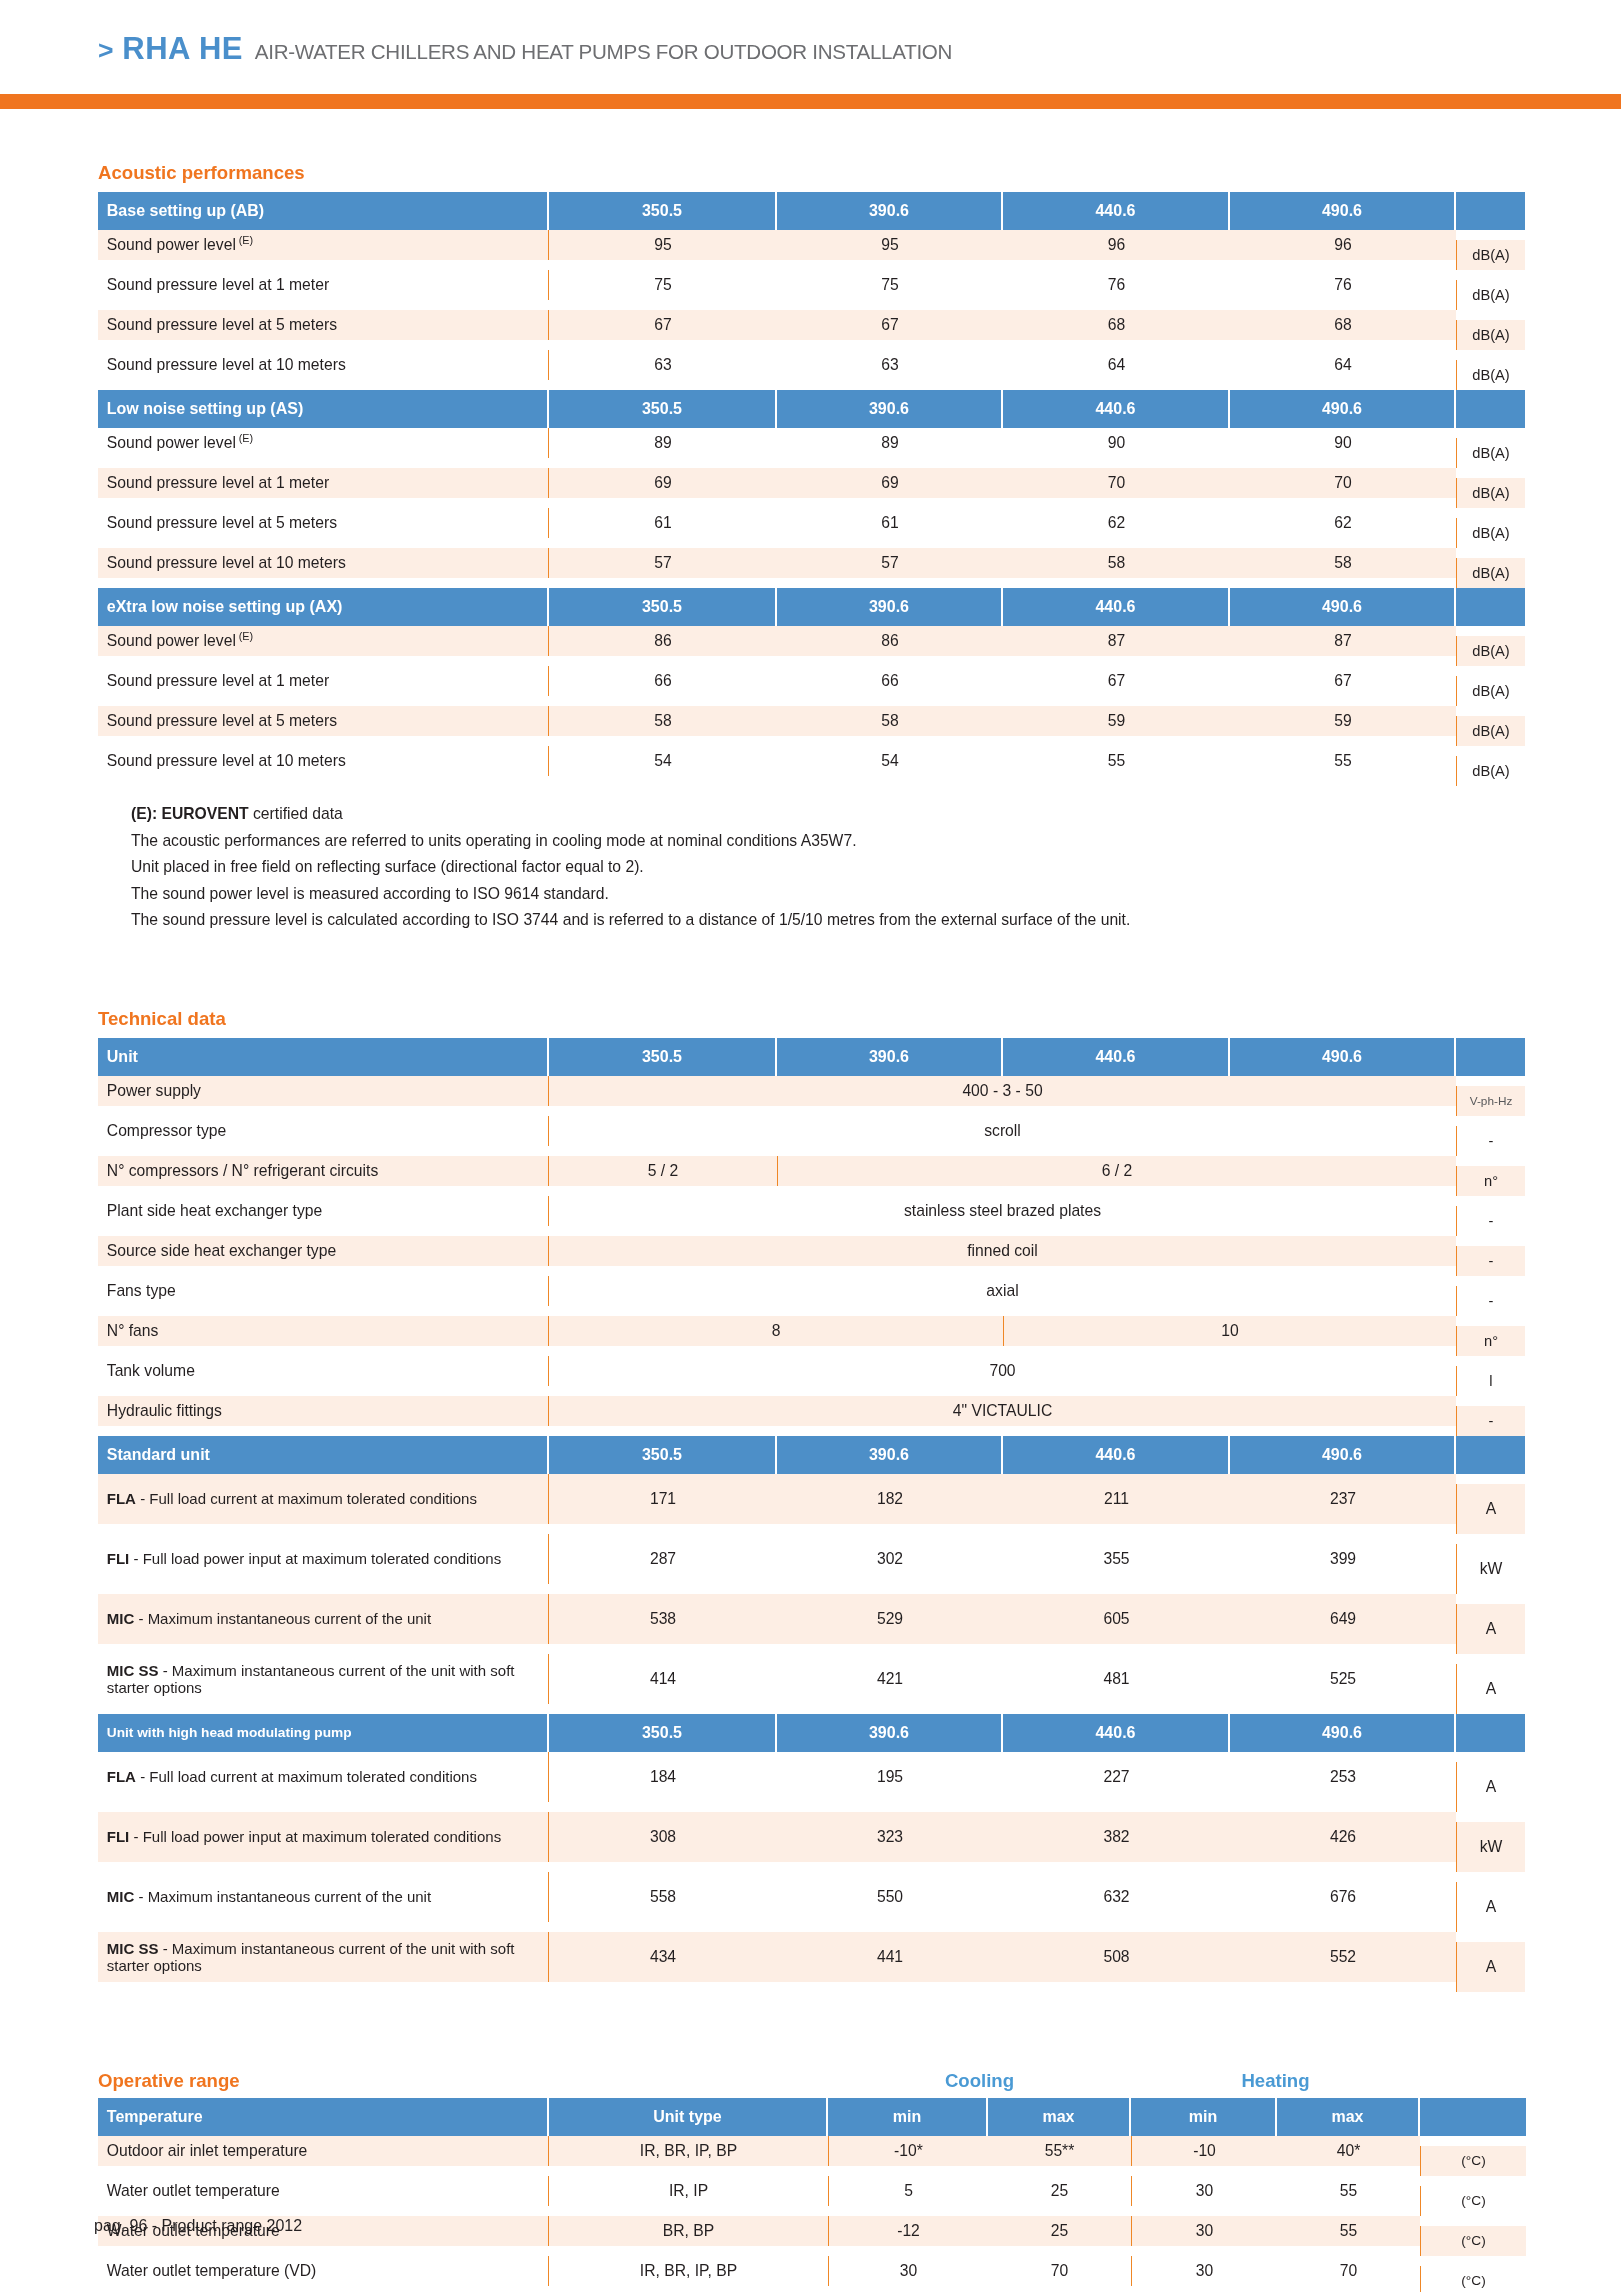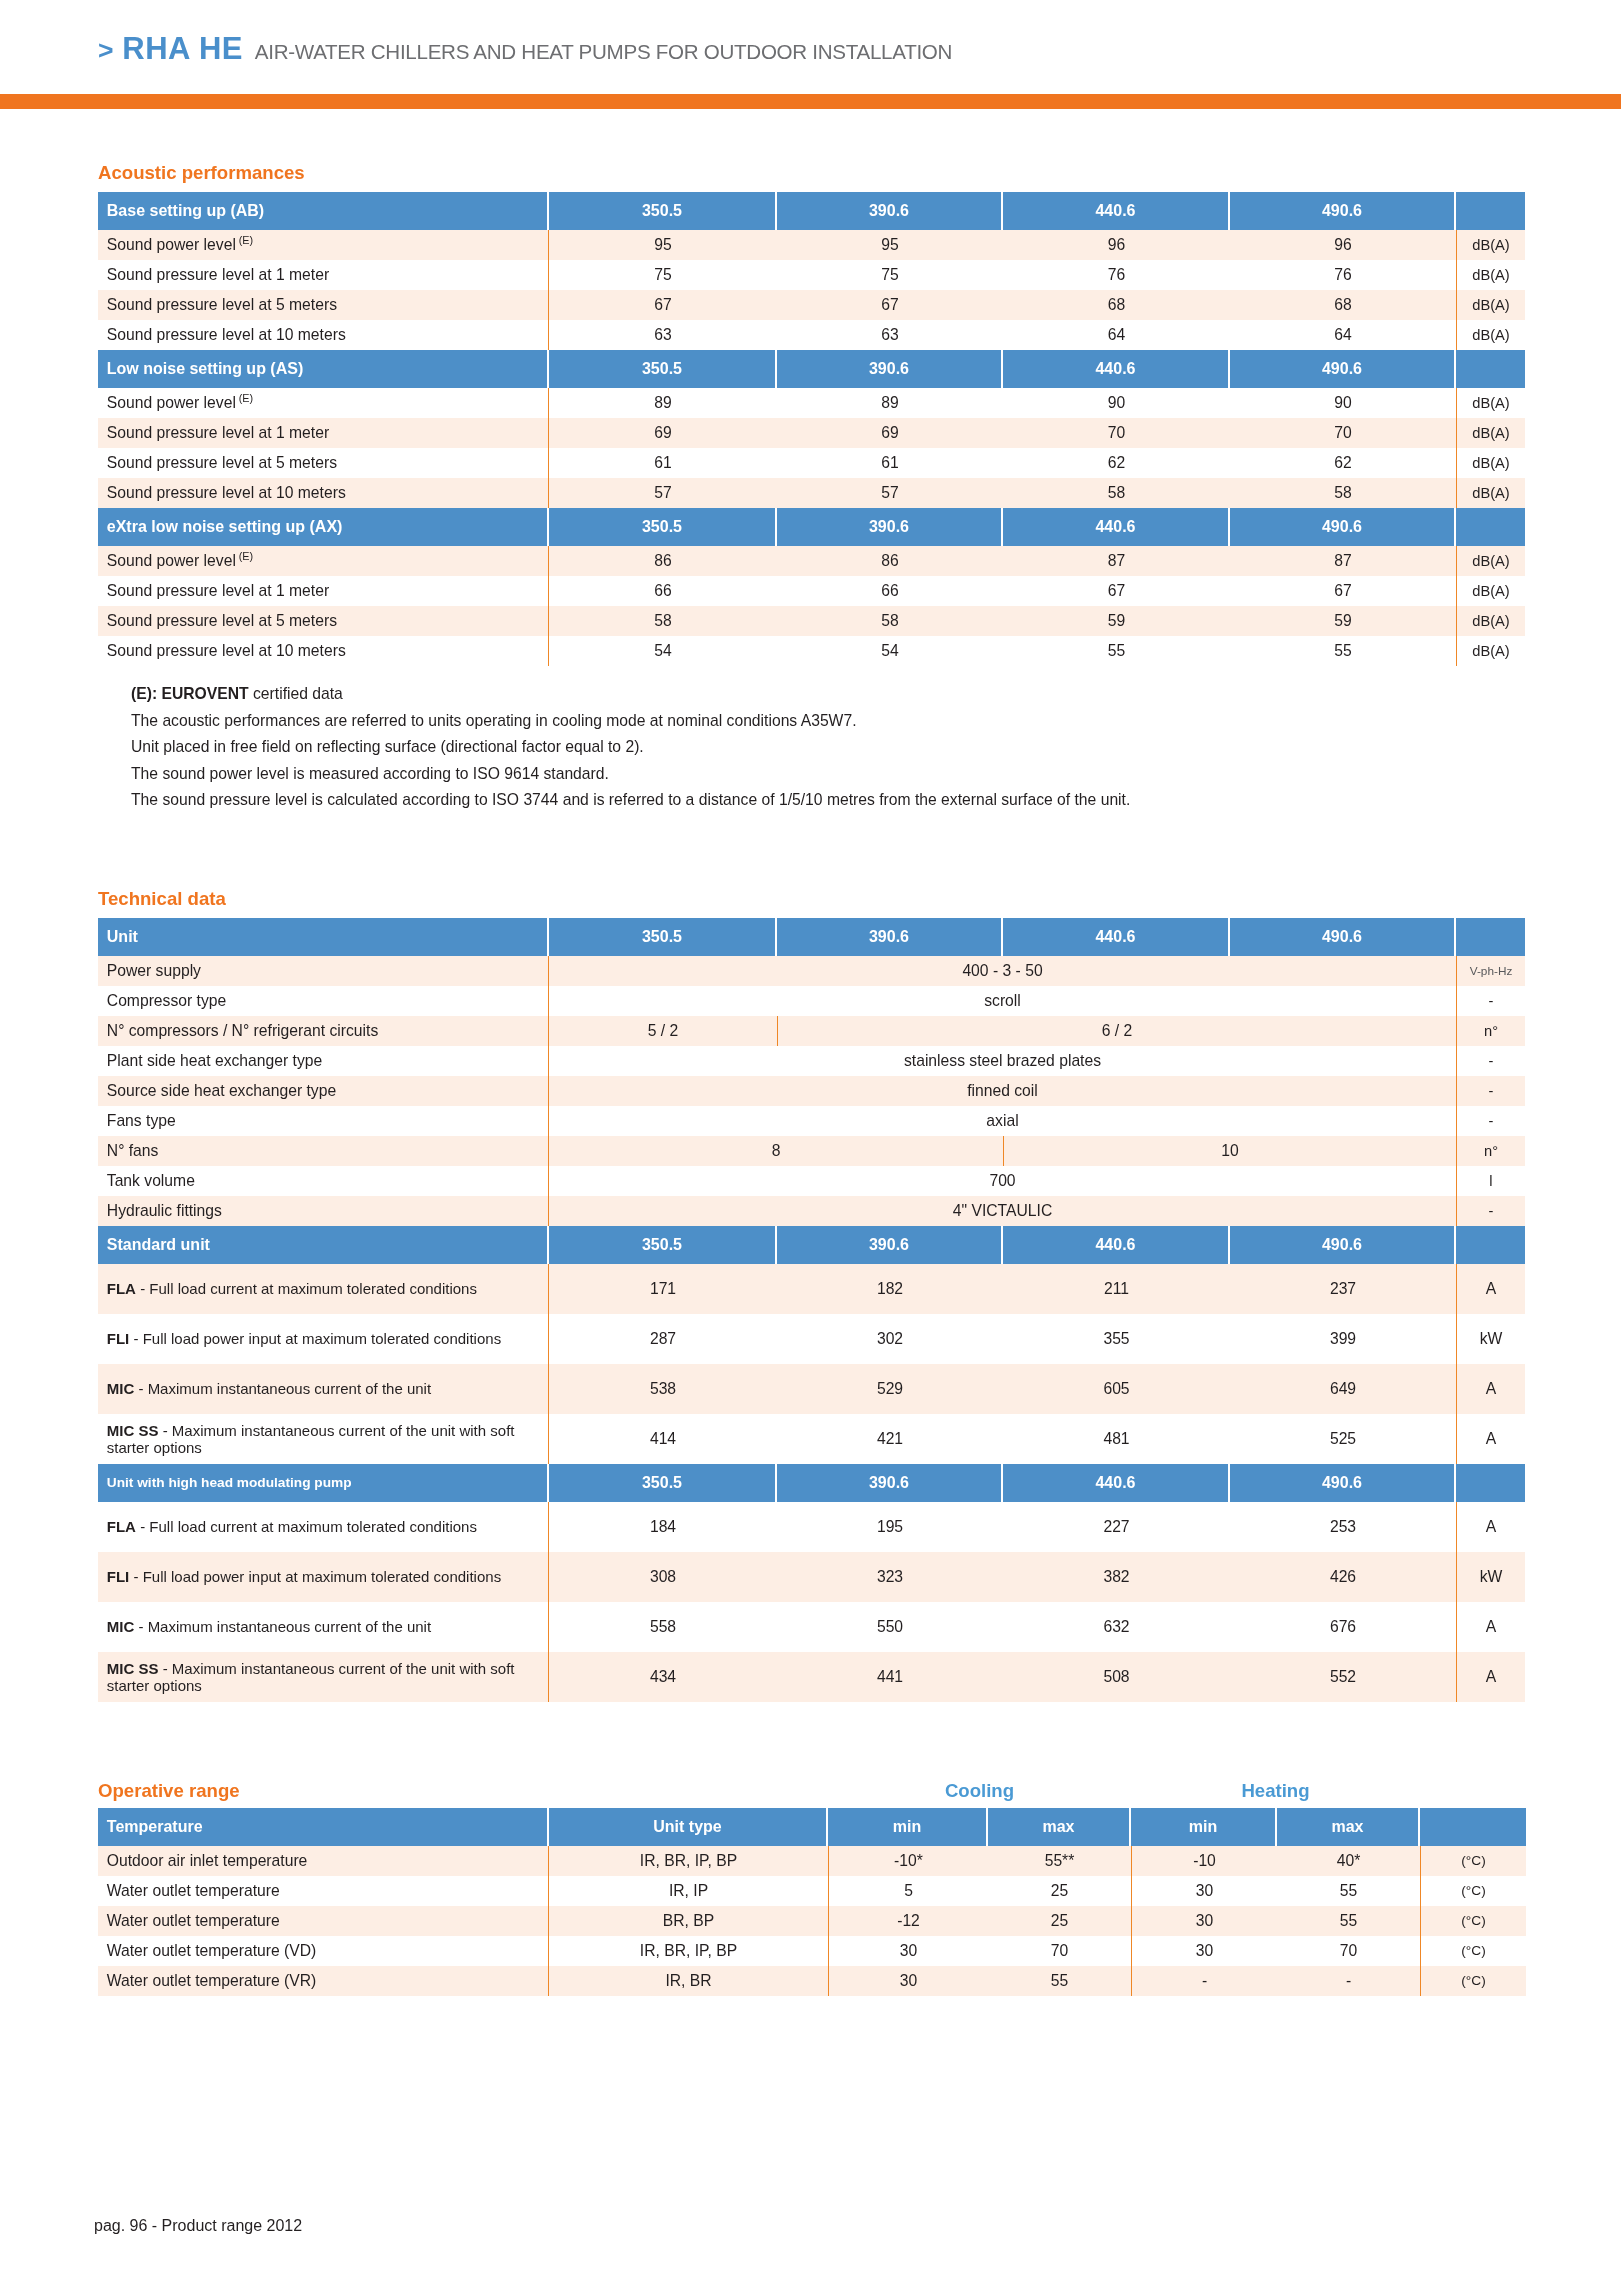--- a/index.html
+++ b/index.html
@@ -34,21 +34,21 @@
   .cell.lab { justify-content:flex-start; padding-left:8.8px; text-align:left; }
   .peach > .cell { background:#fdeee4; }
   .white > .cell { background:#ffffff; }
   .oR { border-right:1px solid #ef8726; }
   .oL { border-left:1px solid #ef8726; }
   .erow .cell { height:50px; font-size:15.7px; }
   .erow .cell.lab { font-size:15px; }
   .labwrap { display:block; line-height:17px; }
   .labwrap .b { font-weight:bold; }
   .sup { font-size:10.8px; vertical-align:super; margin-left:2.9px; line-height:9.8px; }
-  .unit { font-size:14.7px; }
+  .unit { font-size:14.7px;margin-top:10px; }
   .usmall { font-size:11.8px; color:#58595b; }
   .ucel { font-size:13.7px; }
   
   .notes { margin-top:15.7px; font-size:15.7px; line-height:26.5px;margin-left:33px; }
   .note .b { font-weight:bold; }
   .op-head { margin-top:78px; align-items:end; margin-bottom:5.9px; }
   .mode-label { color:#4a9ad4; font-weight:bold; font-size:18.6px; text-align:center; }
   .footnotes { margin-top:41px; font-size:16px; }
   .footnote + .footnote { margin-top:13.7px; }
   .pagefoot { position:absolute; left:94px; top:2217px; font-size:16px; }

